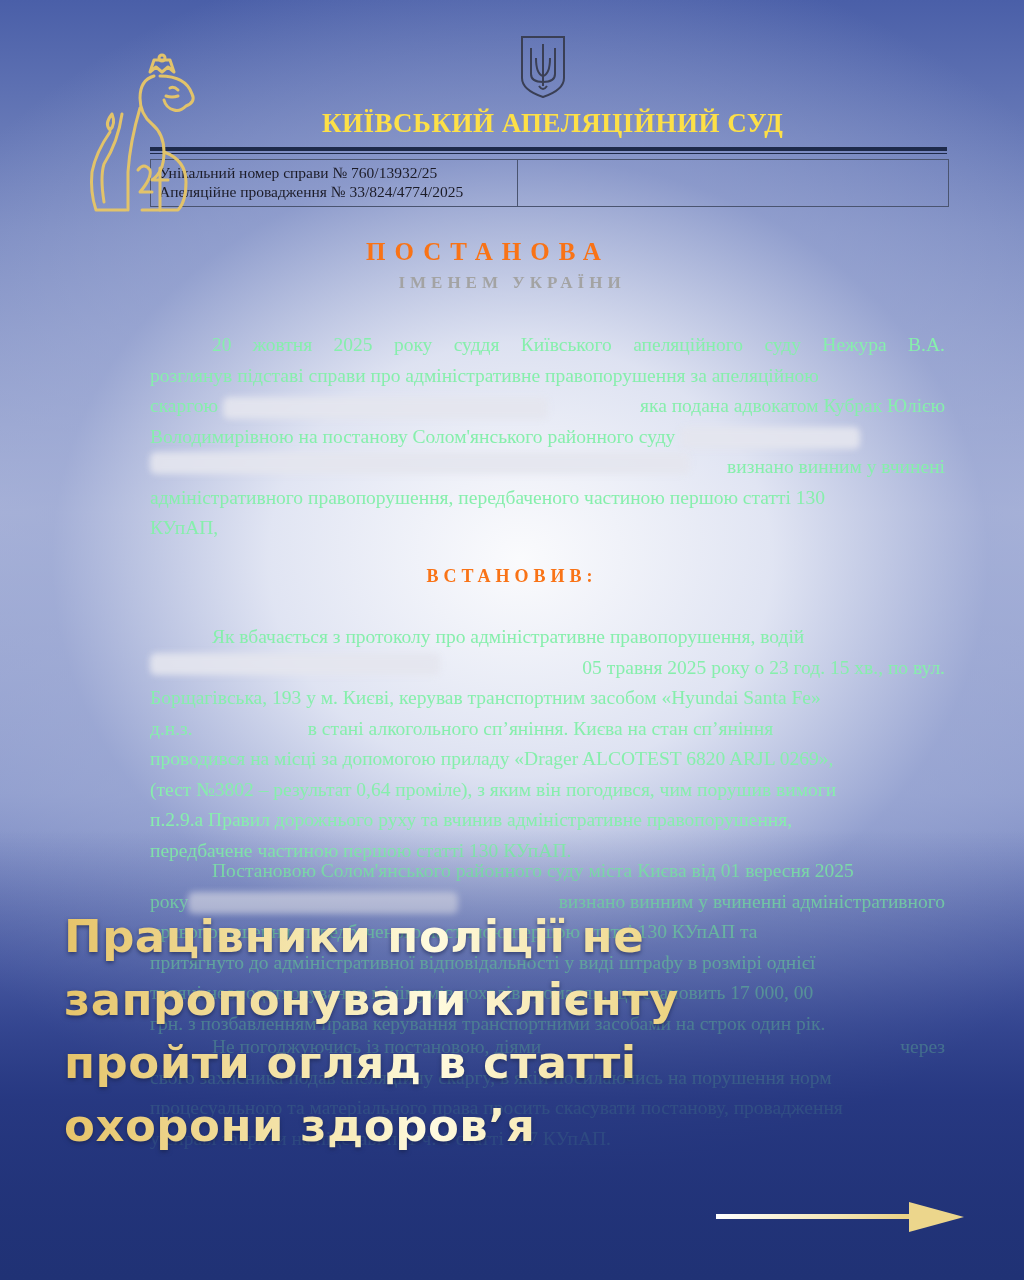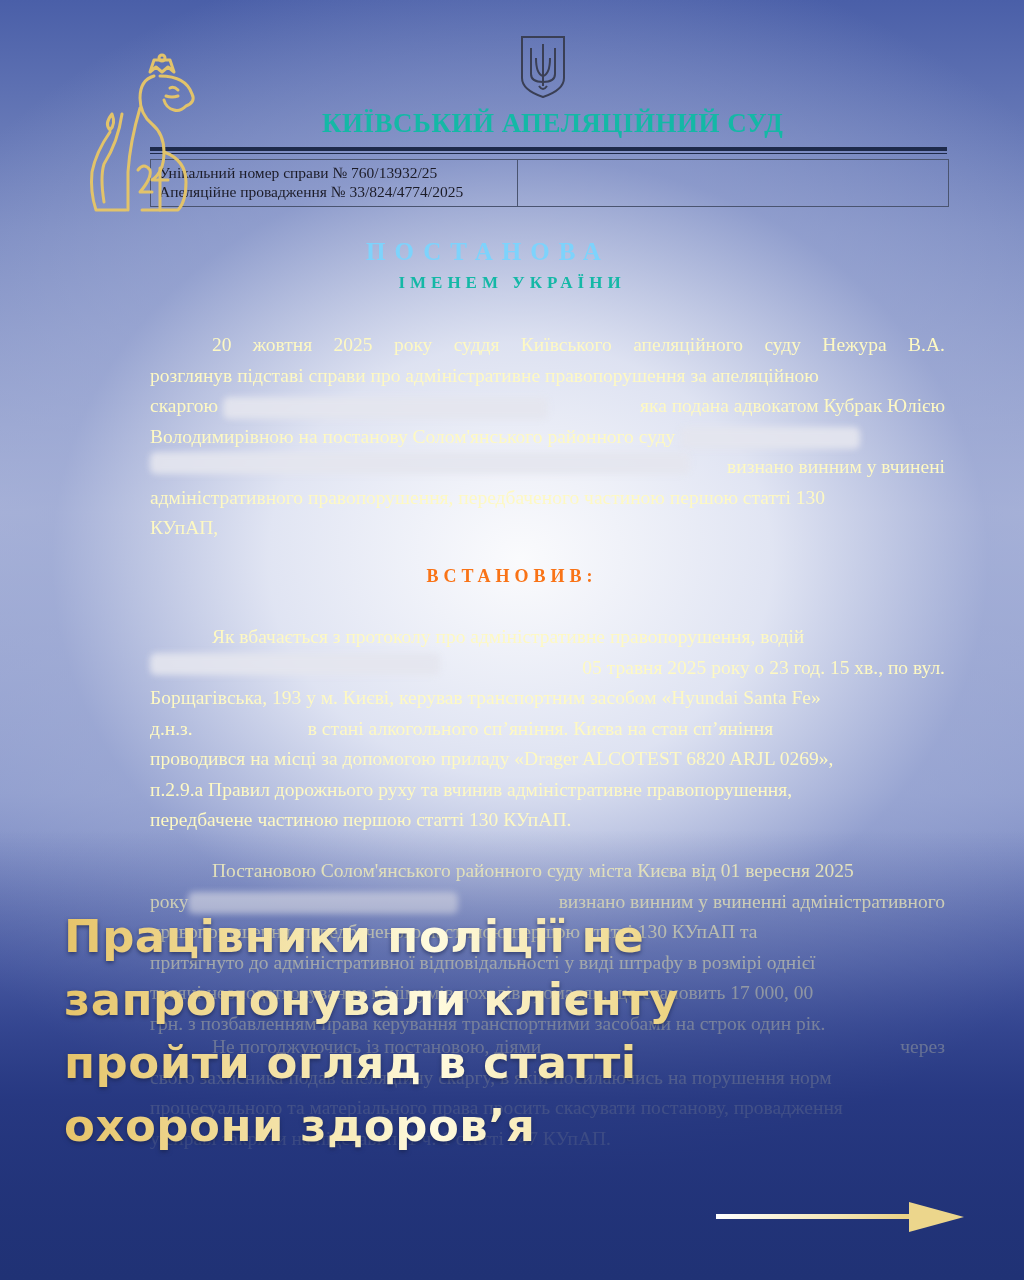--- a/index.html
+++ b/index.html
@@ -16,47 +16,47 @@
     }
     .bottom-shade {
       position: absolute; left: 0; right: 0; top: 830px; height: 450px;
       background: linear-gradient(180deg, rgba(40,58,130,0) 0%, rgba(48,66,140,0.45) 30%, rgba(35,52,125,0.85) 60%, #203275 100%);
     }
     .doc { position: absolute; left: 0; top: 0; width: 1024px; height: 1280px; color: #1c1c24; }
 
     .emblem { position: absolute; left: 518px; top: 34px; width: 50px; height: 66px; }
     .court-title {
       position: absolute; left: 322px; top: 108px; font-size: 27px; font-weight: bold;
-      letter-spacing: 0.5px; color: #14b8a6;
+      letter-spacing: 0.5px; color: #fde047;
     }
     .rule-thick { position: absolute; left: 150px; top: 147px; width: 797px; height: 4px; background: #1e2a4a; }
     .rule-thin { position: absolute; left: 150px; top: 153px; width: 797px; height: 1px; background: #1e2a4a; }
     .case-box {
       position: absolute; left: 150px; top: 159px; width: 797px; height: 46px;
       border: 1px solid #4a5470; display: flex; font-size: 15.5px; line-height: 19px; color: #1c1c28;
     }
     .case-box .col { padding: 3px 8px; }
     .case-box .col.left { width: 350px; border-right: 1px solid #4a5470; }
     .case-box .col.right { flex: 1; }
 
     .title-main {
       position: absolute; left: 0; width: 976px; top: 238px; text-align: center;
-      font-size: 25px; font-weight: bold; letter-spacing: 9px; color: #7dd3fc;
+      font-size: 25px; font-weight: bold; letter-spacing: 9px; color: #f97316;
     }
     .title-sub {
       position: absolute; left: 0; width: 1024px; top: 273px; text-align: center;
-      font-size: 17px; font-weight: bold; letter-spacing: 5px; color: #14b8a6;
+      font-size: 17px; font-weight: bold; letter-spacing: 5px; color: #a3a3a3;
     }
     .section-title {
       position: absolute; left: 0; width: 1024px; top: 566px; text-align: center;
       font-size: 18px; font-weight: bold; letter-spacing: 5px; color: #f97316;
     }
     .para {
       position: absolute; left: 150px; width: 795px; font-size: 19.5px; line-height: 30.5px;
-      text-align: justify; color: #fef9c3;
+      text-align: justify; color: #86efac;
     }
     .para .line { display: block; height: 30.5px; white-space: nowrap; }
     .line.justify { display: flex; justify-content: space-between; }
     .line.indent { padding-left: 62px; }
     .redact {
       display: inline-block; height: 22px; vertical-align: middle;
       background: rgba(228,230,238,0.9); filter: blur(3px); border-radius: 6px;
     }
 
     .logo { position: absolute; left: 82px; top: 52px; width: 130px; height: 165px; }
@@ -134,20 +134,21 @@
     <span class="line indent">Як вбачається з протоколу про адміністративне правопорушення, водій</span>
     <span class="line justify">
       <span class="redact" style="width:290px;"></span>
       <span>05 травня 2025 року о 23 год. 15 хв., по вул.</span>
     </span>
     <span class="line">Борщагівська, 193 у м. Києві, керував транспортним засобом «Hyundai Santa Fe»</span>
     <span class="line">
       <span>д.н.з.</span><span style="display:inline-block;width:115px;"></span><span>в стані алкогольного сп’яніння. Києва на стан сп’яніння</span>
     </span>
     <span class="line">проводився на місці за допомогою приладу «Drager ALCOTEST 6820 ARJL 0269»,</span>
+    <span class="line">(тест №3802 – результат 0,64 проміле), з яким він погодився, чим порушив вимоги</span>
     <span class="line">п.2.9.а Правил дорожнього руху та вчинив адміністративне правопорушення,</span>
     <span class="line">передбачене частиною першою статті 130 КУпАП.</span>
   </div>
 
   <div class="para" style="top:856px;">
     <span class="line indent">Постановою Солом'янського районного суду міста Києва від 01 вересня 2025</span>
     <span class="line justify">
       <span><span>року</span><span class="redact" style="width:270px;"></span></span>
       <span>визнано винним у вчиненні адміністративного</span>
     </span>

